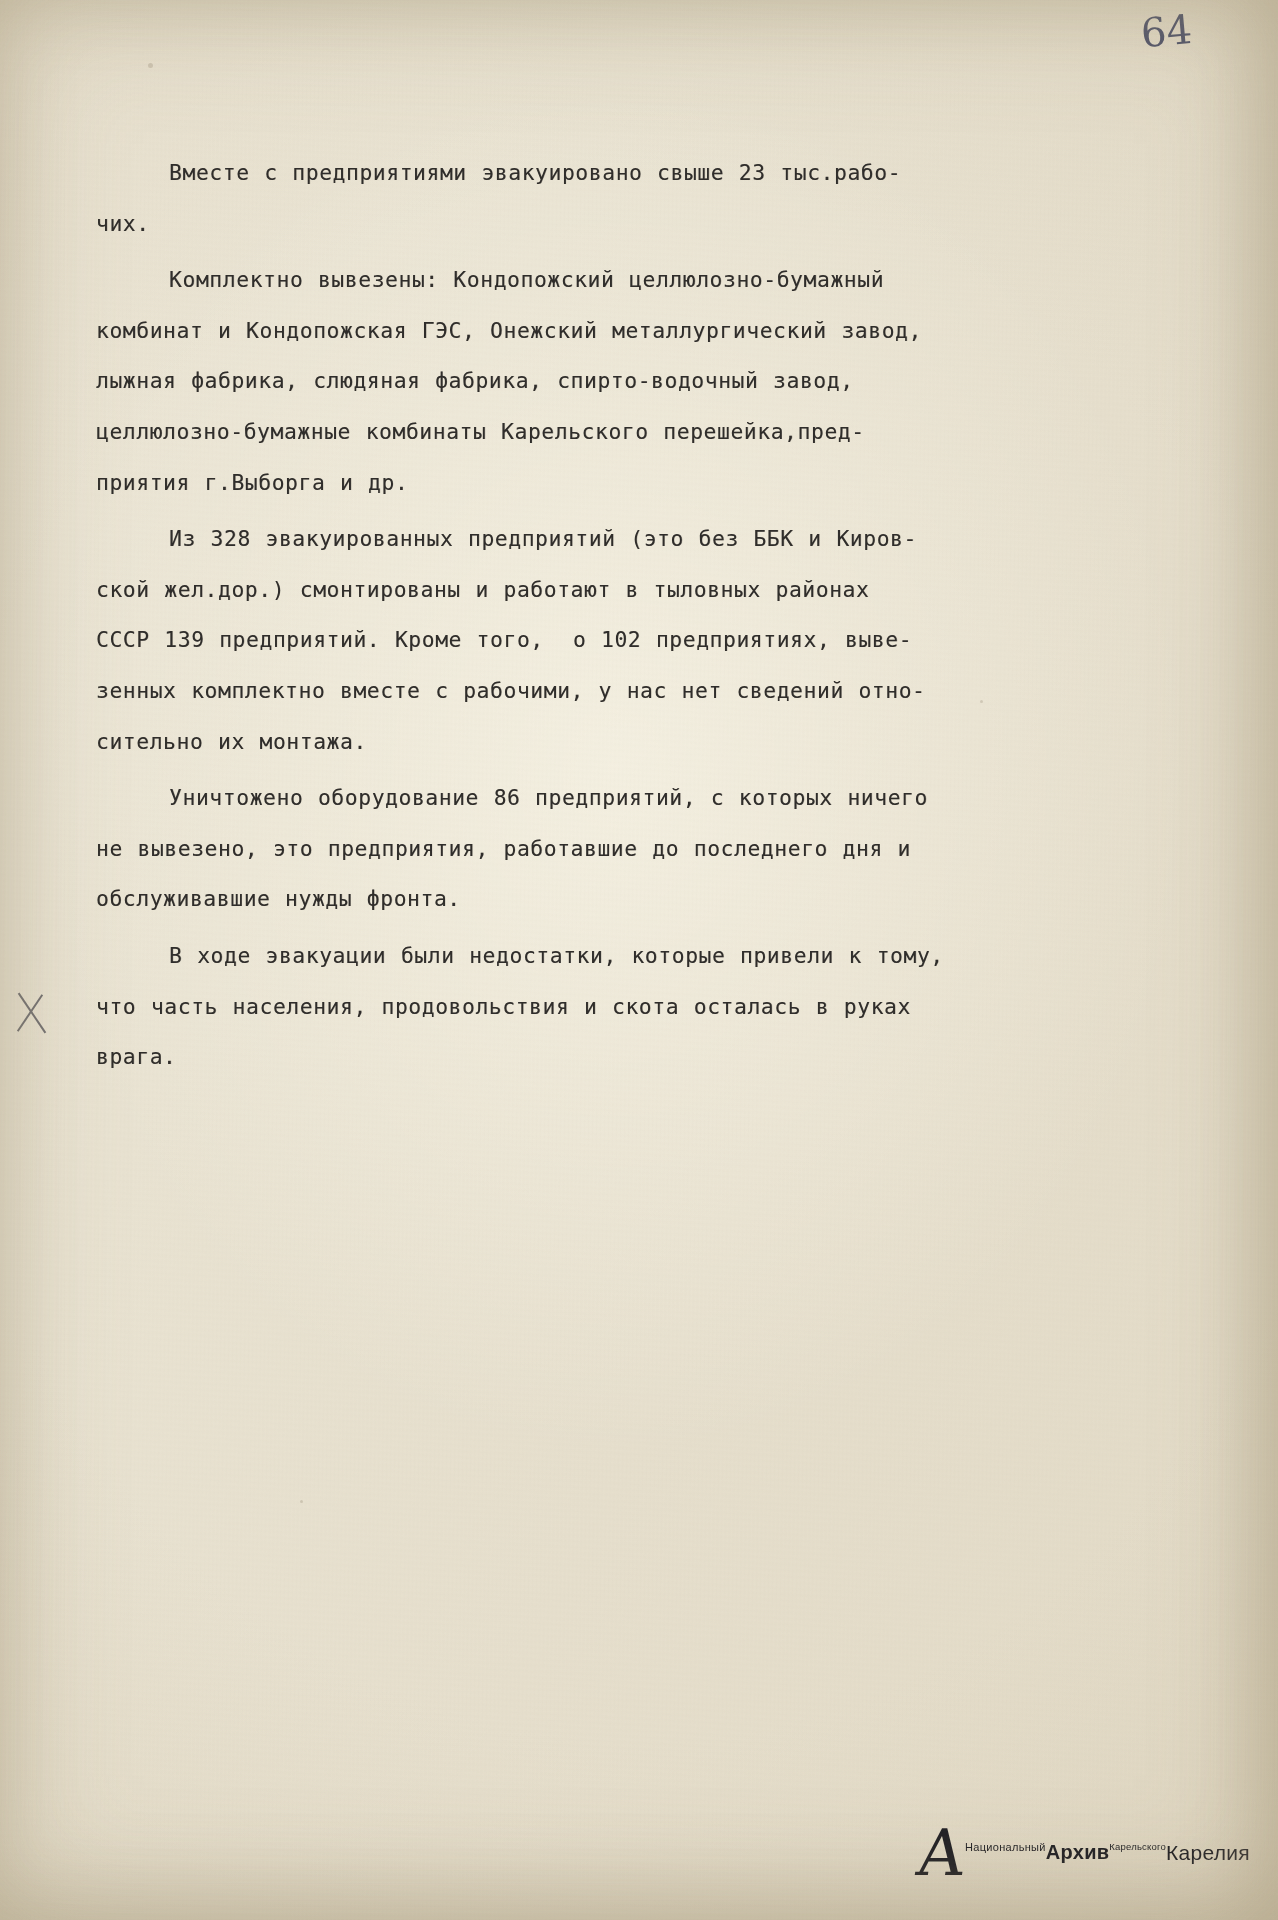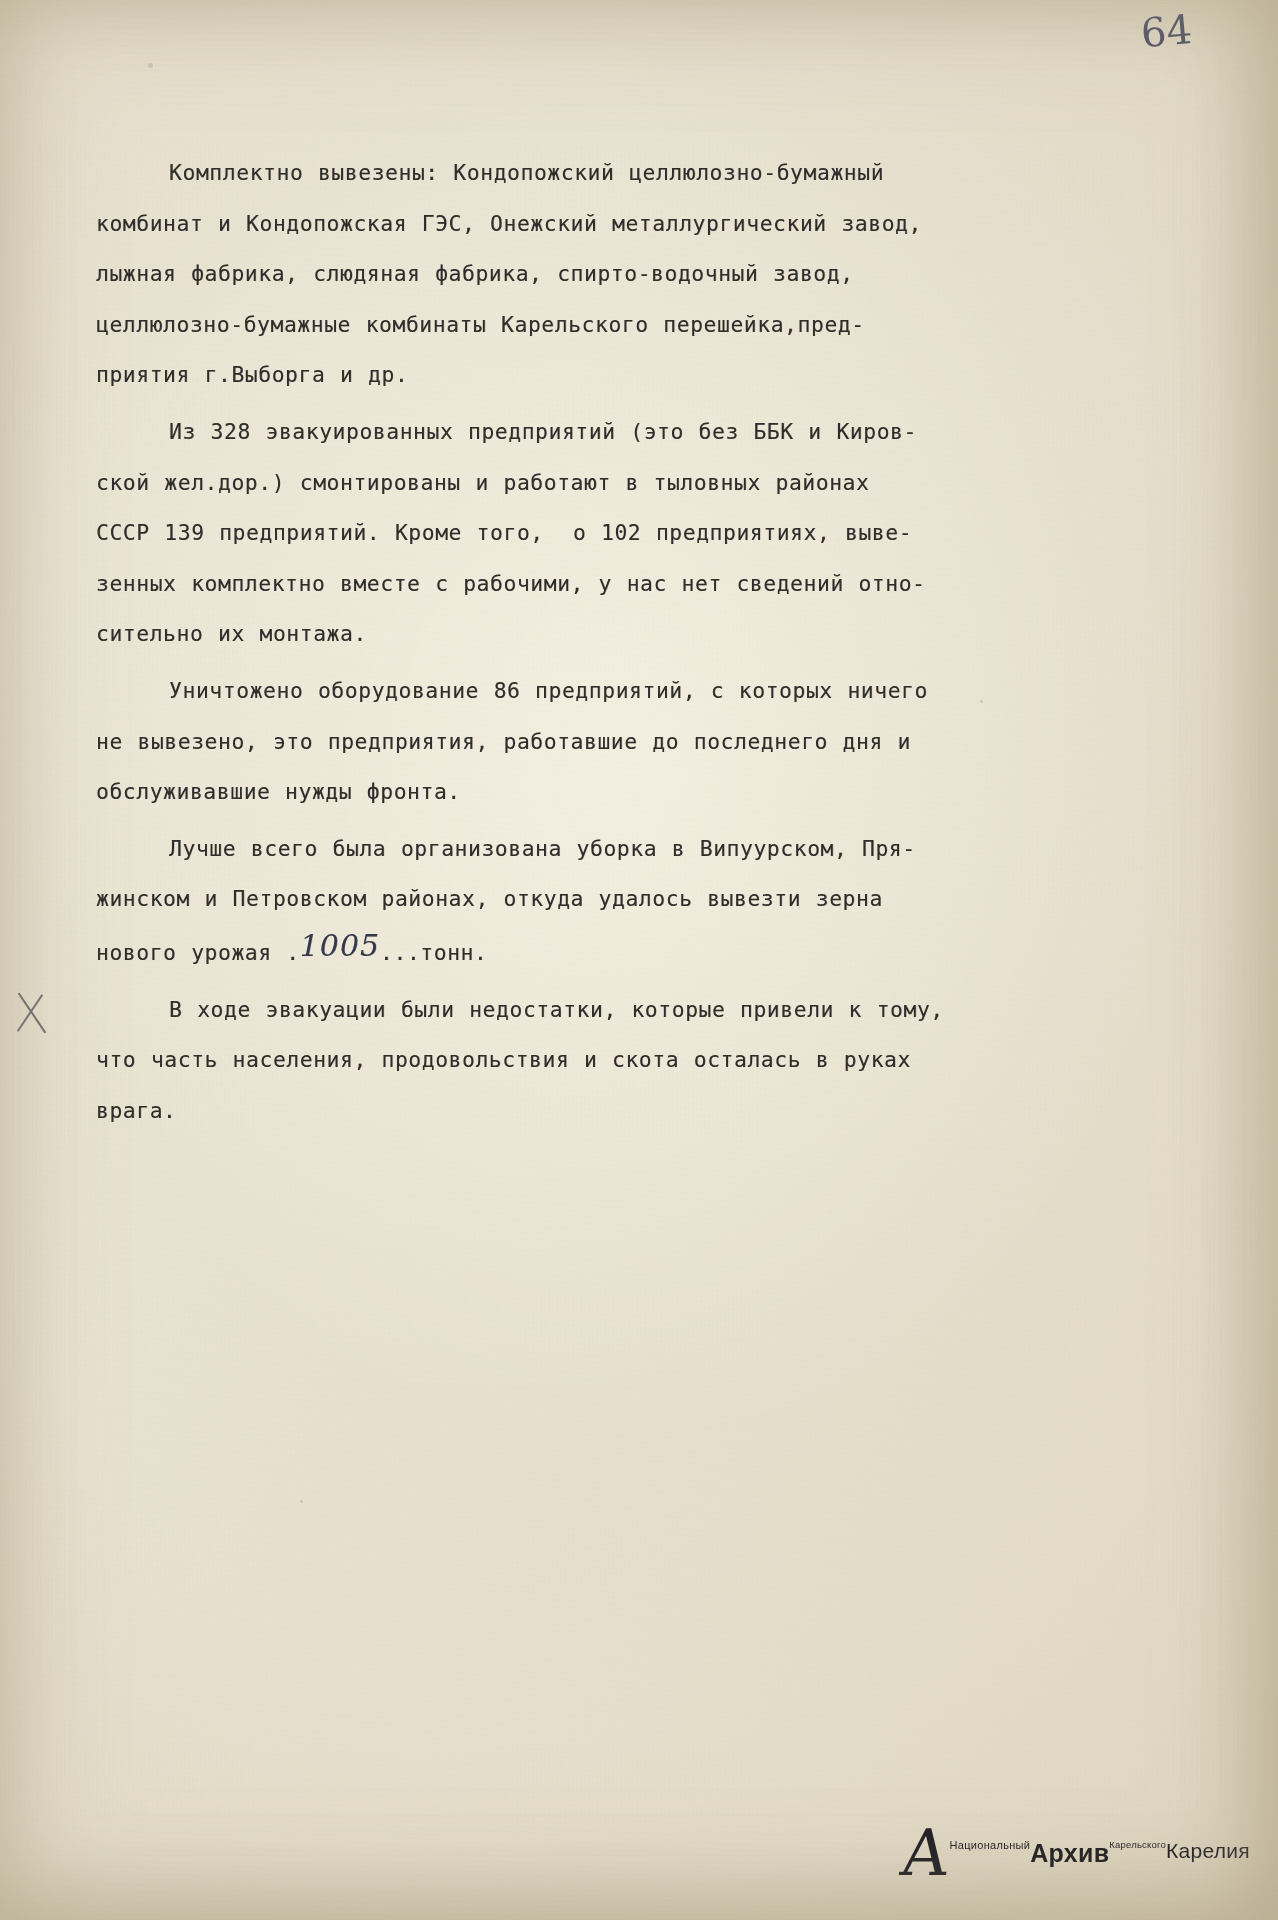--- a/index.html
+++ b/index.html
@@ -121,57 +121,56 @@
     transform: skewX(-8deg);
     letter-spacing: -4px;
   }
   #archive-logo .words {
     display: flex;
     flex-direction: row;
     justify-content: center;
     font-family: "Liberation Sans", sans-serif;
   }
   #archive-logo .w1 { font-size: 11px; letter-spacing: 0.3px; }
-  #archive-logo .w2 { font-size: 25px; font-weight: bold; letter-spacing: 0.3px; }
+  #archive-logo .w2 { font-size: 20px; font-weight: bold; letter-spacing: 0.3px; }
   #archive-logo .w3 { font-size: 9.5px; letter-spacing: 0.2px; }
   #archive-logo .w4 { font-size: 21px; font-weight: normal; letter-spacing: 0.3px; }
 
   
   .speck {
     position: absolute;
     background: rgba(120,105,80,0.22);
     border-radius: 50%;
     pointer-events: none;
   }
 </style>
 </head>
 <body>
 
 <div id="page">
 
   <div id="folio">64</div>
 
   <div id="typescript">
+    <p class="para">     Вместе с предприятиями эвакуировано свыше 23 тыс.рабо-
+чих.</p>
     <p class="para">     Комплектно вывезены: Кондопожский целлюлозно-бумажный
 комбинат и Кондопожская ГЭС, Онежский металлургический завод,
 лыжная фабрика, слюдяная фабрика, спирто-водочный завод,
 целлюлозно-бумажные комбинаты Карельского перешейка,пред-
 приятия г.Выборга и др.</p>
     <p class="para">     Из 328 эвакуированных предприятий (это без ББК и Киров-
 ской жел.дор.) смонтированы и работают в тыловных районах
 СССР 139 предприятий. Кроме того,  о 102 предприятиях, выве-
 зенных комплектно вместе с рабочими, у нас нет сведений отно-
 сительно их монтажа.</p>
     <p class="para">     Уничтожено оборудование 86 предприятий, с которых ничего
 не вывезено, это предприятия, работавшие до последнего дня и
 обслуживавшие нужды фронта.</p>
 
-    <p class="para"><span>     Лучше всего была организована уборка в Випуурском, Пря-</span>
-<span>жинском и Петровском районах, откуда удалось вывезти зерна</span>
-<span>нового урожая .</span><span class="handwritten-inline">1005</span><span>...тонн.</span></p>
 
     <p class="para">     В ходе эвакуации были недостатки, которые привели к тому,
 что часть населения, продовольствия и скота осталась в руках
 врага.</p>
   </div>
 
   <div id="pencil-mark">
     <span></span>
       <span></span>
   </div>

